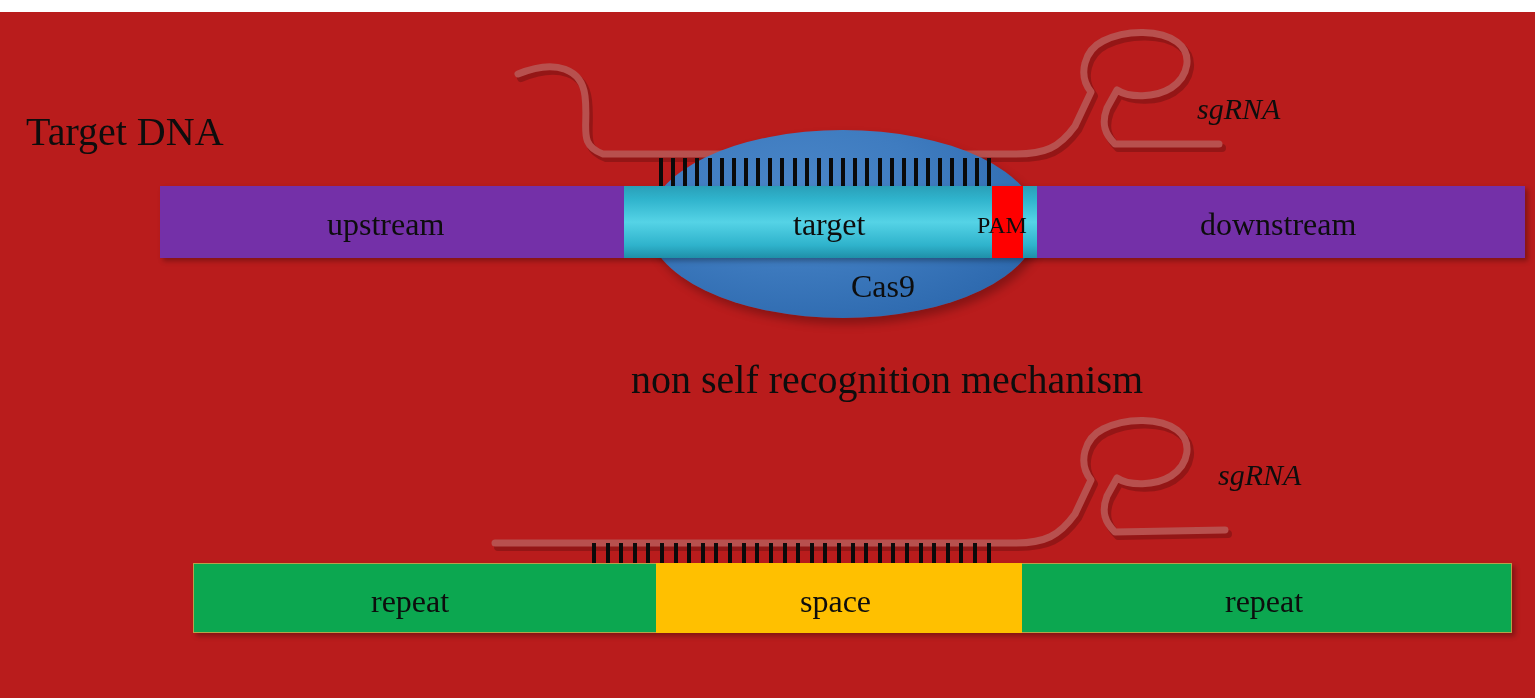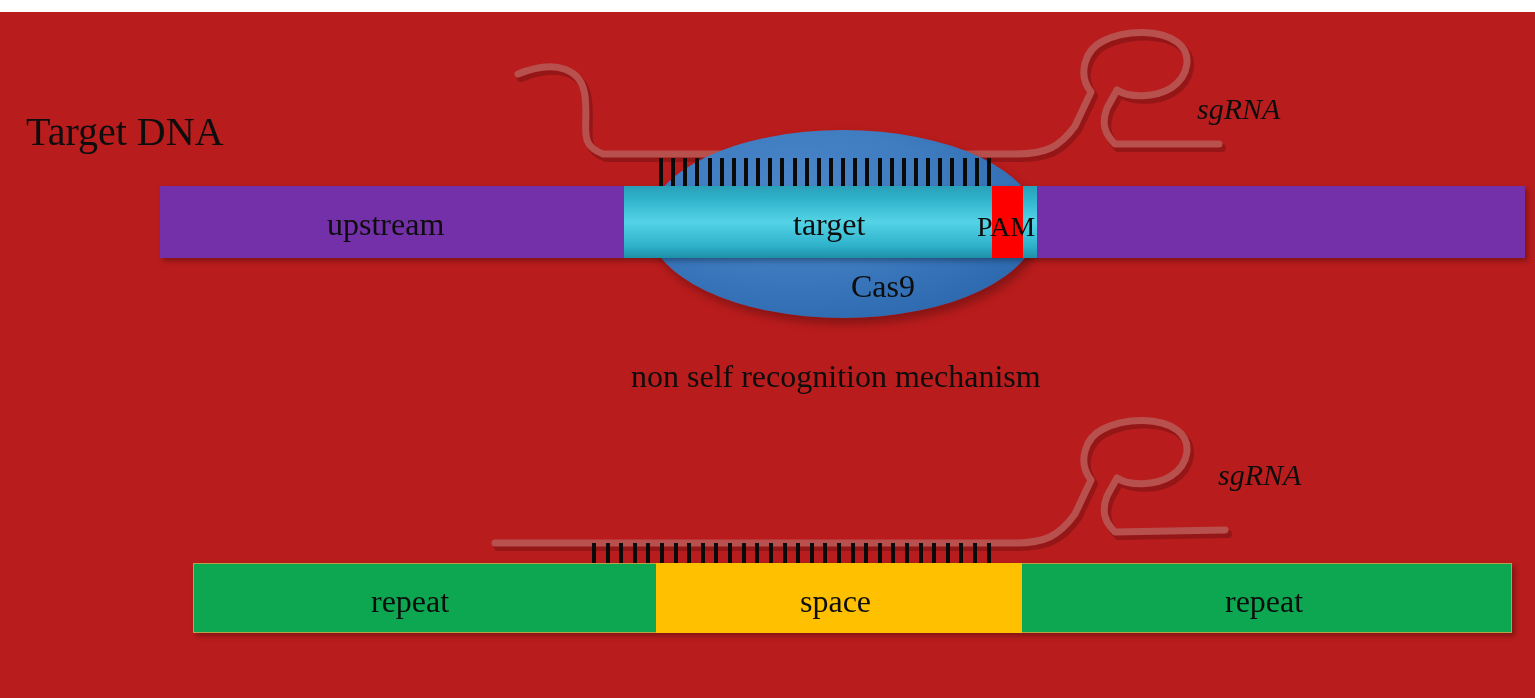--- a/index.html
+++ b/index.html
@@ -27,28 +27,28 @@
     color: #0d0d0d;
     line-height: 1;
   }
   .row-label {
     font-size: 40px;
   }
   .bar-label {
     font-size: 32px;
   }
   .caption {
-    font-size: 32px;
+    font-size: 40px;
   }
   .sgrna-label {
     font-size: 30px;
     font-style: italic;
   }
   .pam-label {
-    font-size: 28px;
+    font-size: 24px;
   }
 
   
   .bar {
     position: absolute;
     box-sizing: border-box;
   }
   .bar-shadow {
     box-shadow: 3px 3px 5px rgba(0,0,0,0.30);
   }
@@ -168,20 +168,21 @@
               background:linear-gradient(to bottom,#2a9fb8 0%,#2fb3cc 18%,#55d3e6 50%,#2fb3cc 82%,#1f8fa8 100%);"></div>
 
   <div class="bar" style="left:992px; top:174px; width:31px; height:72px; background:#FF0000;"></div>
 
   <div class="txt bar-label" style="left:327px; top:196px;">upstream</div>
 
   <div class="txt bar-label" style="left:793px; top:196px;">target</div>
 
   <div class="txt pam-label" style="left:977px; top:201px;">PAM</div>
 
+  <div class="txt bar-label" style="left:1200px; top:196px;">downstream</div>
 
   <div class="txt bar-label" style="left:851px; top:258px;">Cas9</div>
 
   <div class="txt caption" style="left:631px; top:348px;">non self recognition mechanism</div>
 
 
   <svg class="rna-svg" style="left:0px; top:380px; width:1535px; height:200px;" viewBox="0 0 1535 200">
     <path class="rna-shadow" d="M 498,155
              L 1018,155
              C 1048,155 1062,148 1078,126

